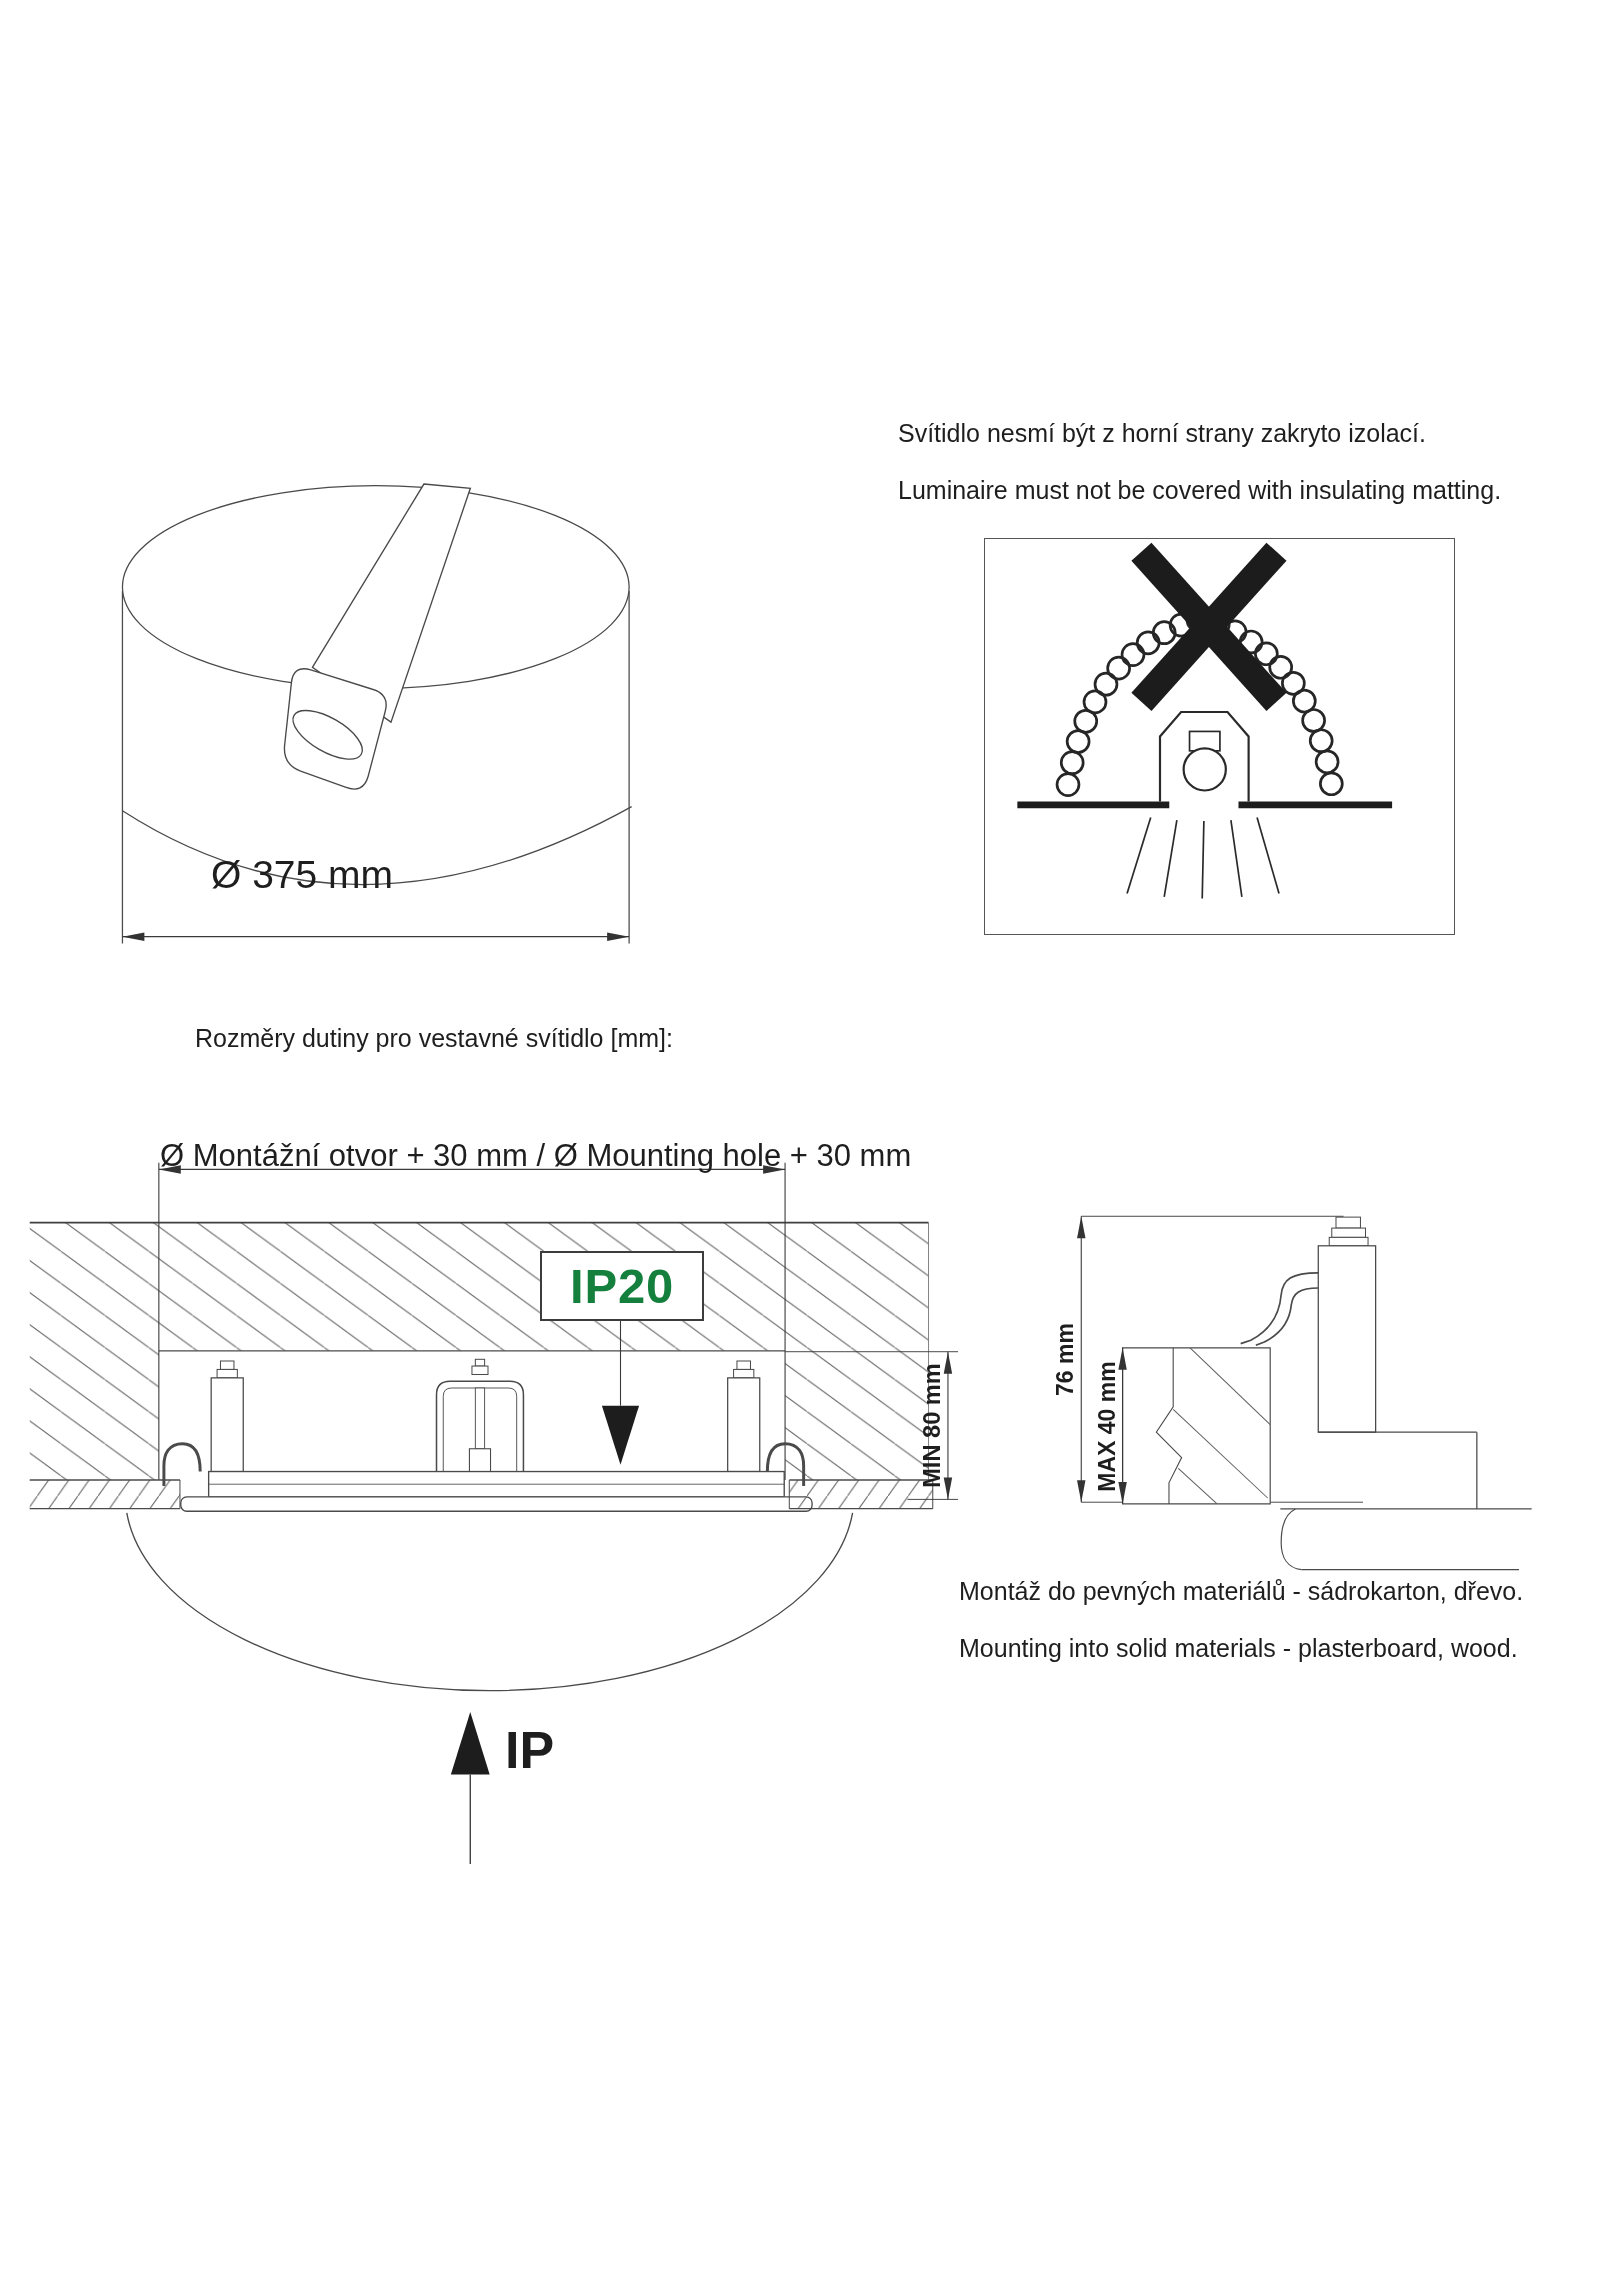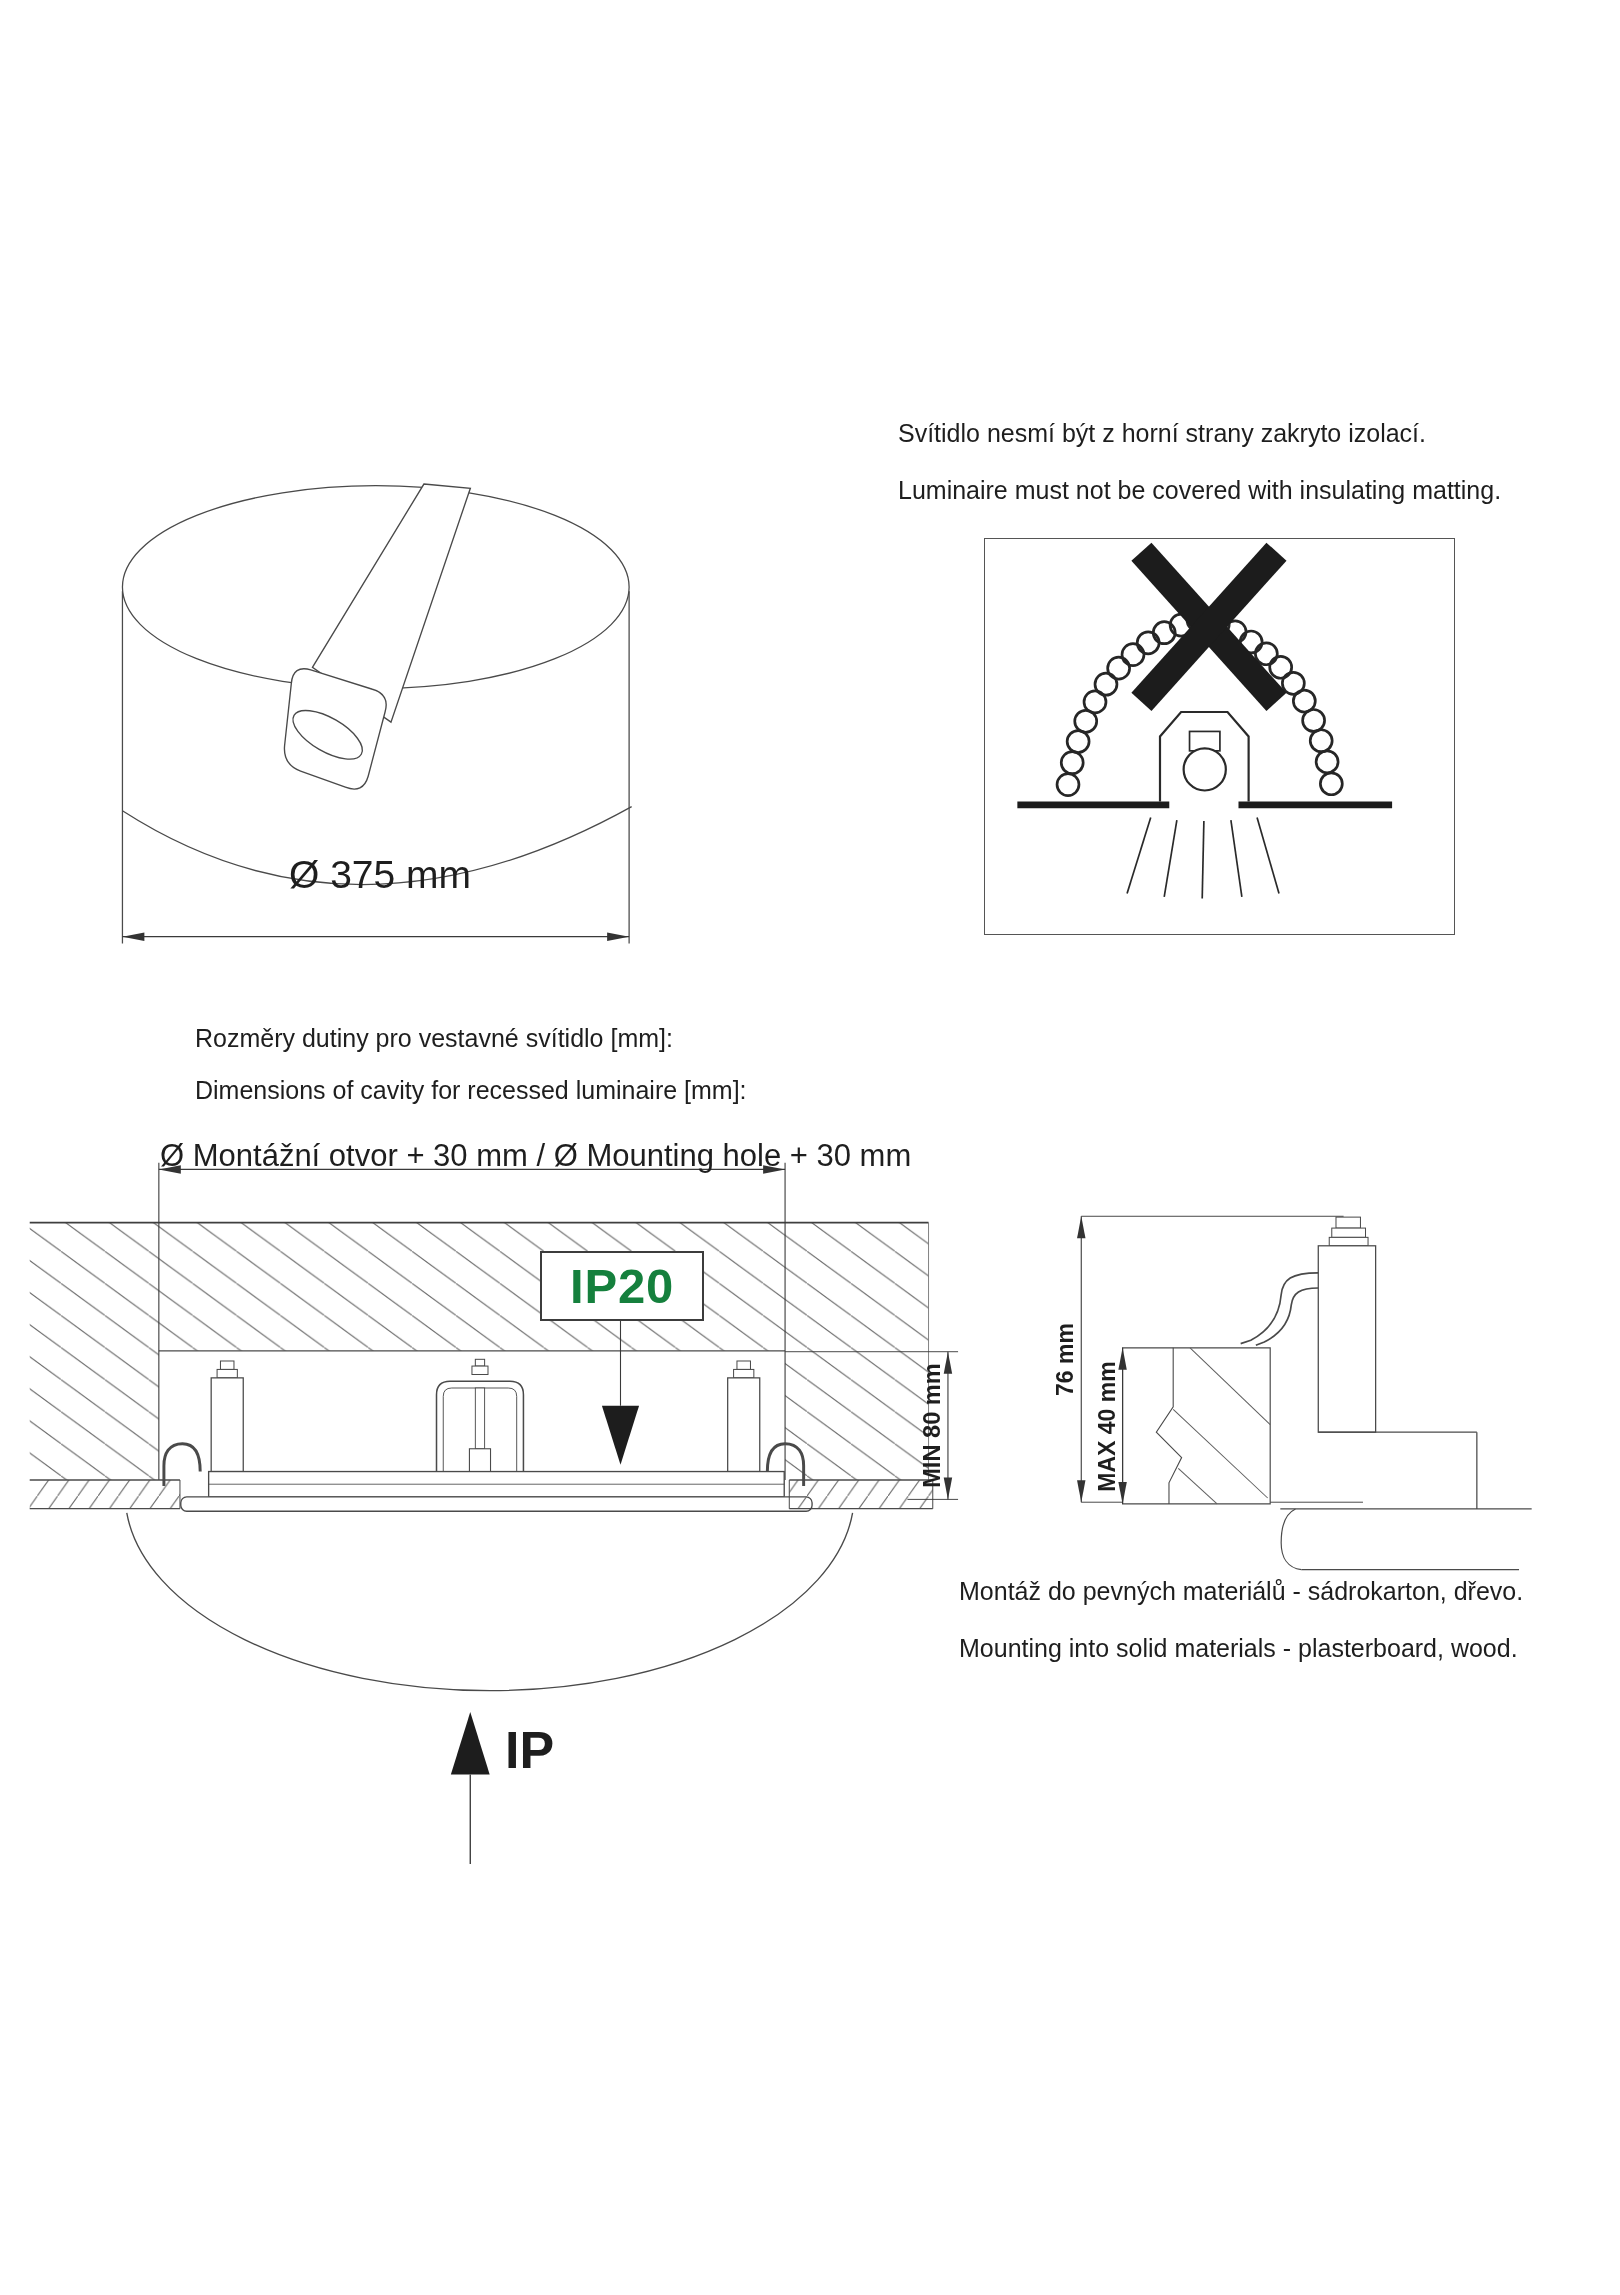--- a/index.html
+++ b/index.html
@@ -1,21 +1,21 @@
 <!DOCTYPE html>
 <html style="font-size:13.5px"><head>
 <meta charset="utf-8">
 <style>
   html,body{margin:0;padding:0;background:#e8e8e8;}
   .page{position:relative;width:1621px;height:2295px;background:#ffffff;overflow:hidden;
         font-family:"Liberation Sans",sans-serif;color:#1e1e1e;}
   .abs{position:absolute;}
   .t{position:absolute;font-family:"Liberation Sans",sans-serif;color:#1e1e1e;white-space:nowrap;
      font-size:25px;line-height:29px;}
-  .t.center{text-align:center;}
+  .t.center{}
   .rot{transform:rotate(-90deg);transform-origin:center center;text-align:center;font-weight:700;}
   .dim-big{font-size:39px;}
   .badge{position:absolute;display:flex;align-items:center;justify-content:center;
          background:#fff;border:2.1px solid #3c3c3c;font-weight:700;
          font-family:"Liberation Sans",sans-serif;color:#15803d;}
   .picto-frame{position:absolute;background:#fff;border:1.7px solid #555;}
   svg{display:block;}
 </style>
 </head>
 <body>
@@ -103,21 +103,20 @@
         <line x1="196" y1="330" x2="168" y2="420"></line>
         <line x1="227" y1="333" x2="212" y2="424"></line>
         <line x1="259" y1="334" x2="257" y2="426"></line>
         <line x1="291" y1="333" x2="304" y2="424"></line>
         <line x1="322" y1="330" x2="348" y2="420"></line>
       </g>
     </svg>
   </div>
 
   <div class="t" style="left:195px;top:1024px">Rozměry dutiny pro vestavné svítidlo [mm]:</div>
-  <div class="t" style="left:195px;top:1076px">Dimensions of cavity for recessed luminaire [mm]:</div>
 
   <svg class="abs" style="left:17px;top:1123px" width="996" height="768" viewBox="0 0 1180 910">
     <defs>
       <pattern id="hatchMain" width="52" height="38" patternUnits="userSpaceOnUse">
         <line x1="0" y1="0" x2="52" y2="38" stroke="#6b6b6b" stroke-width="1.3"></line>
       </pattern>
       <pattern id="hatchBoard" width="24" height="34" patternUnits="userSpaceOnUse">
         <line x1="0" y1="34" x2="24" y2="0" stroke="#6b6b6b" stroke-width="1.3"></line>
       </pattern>
     </defs>

